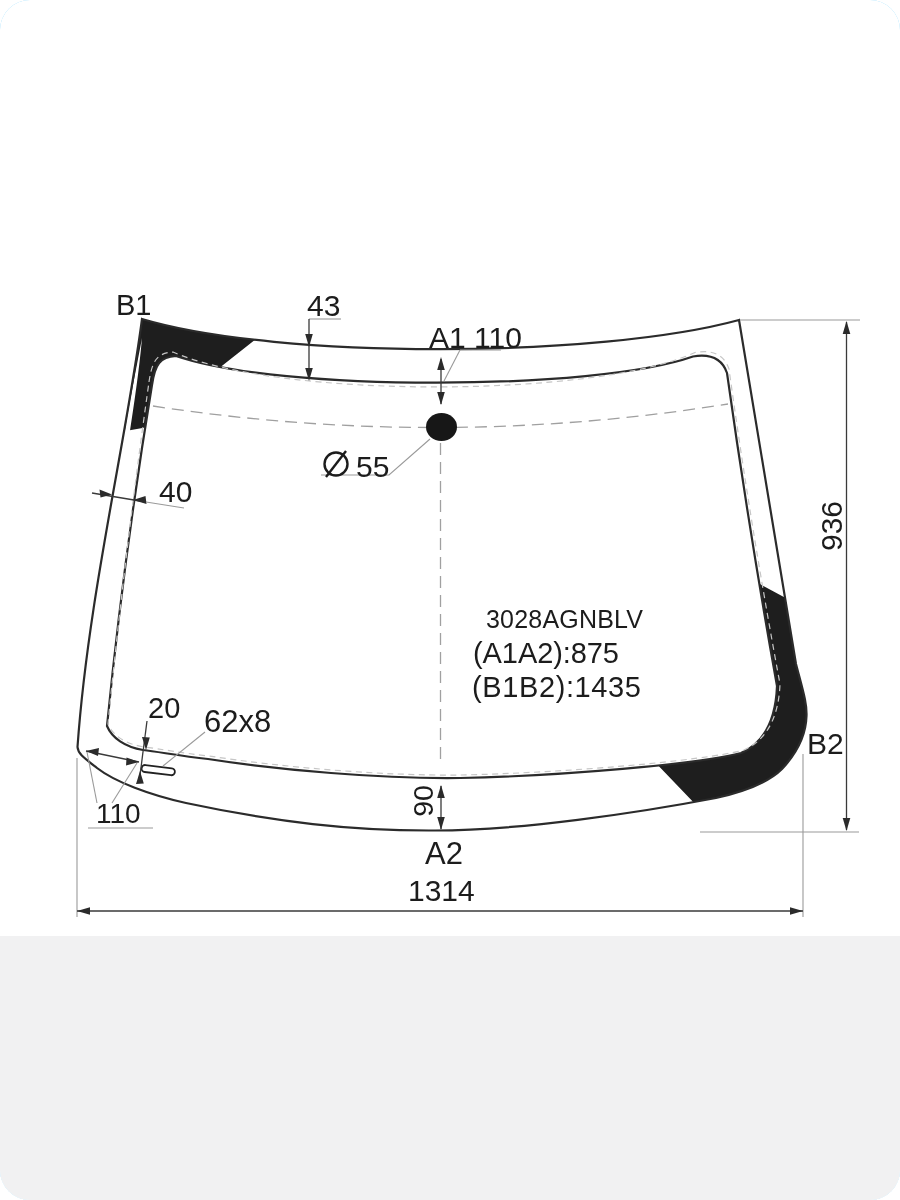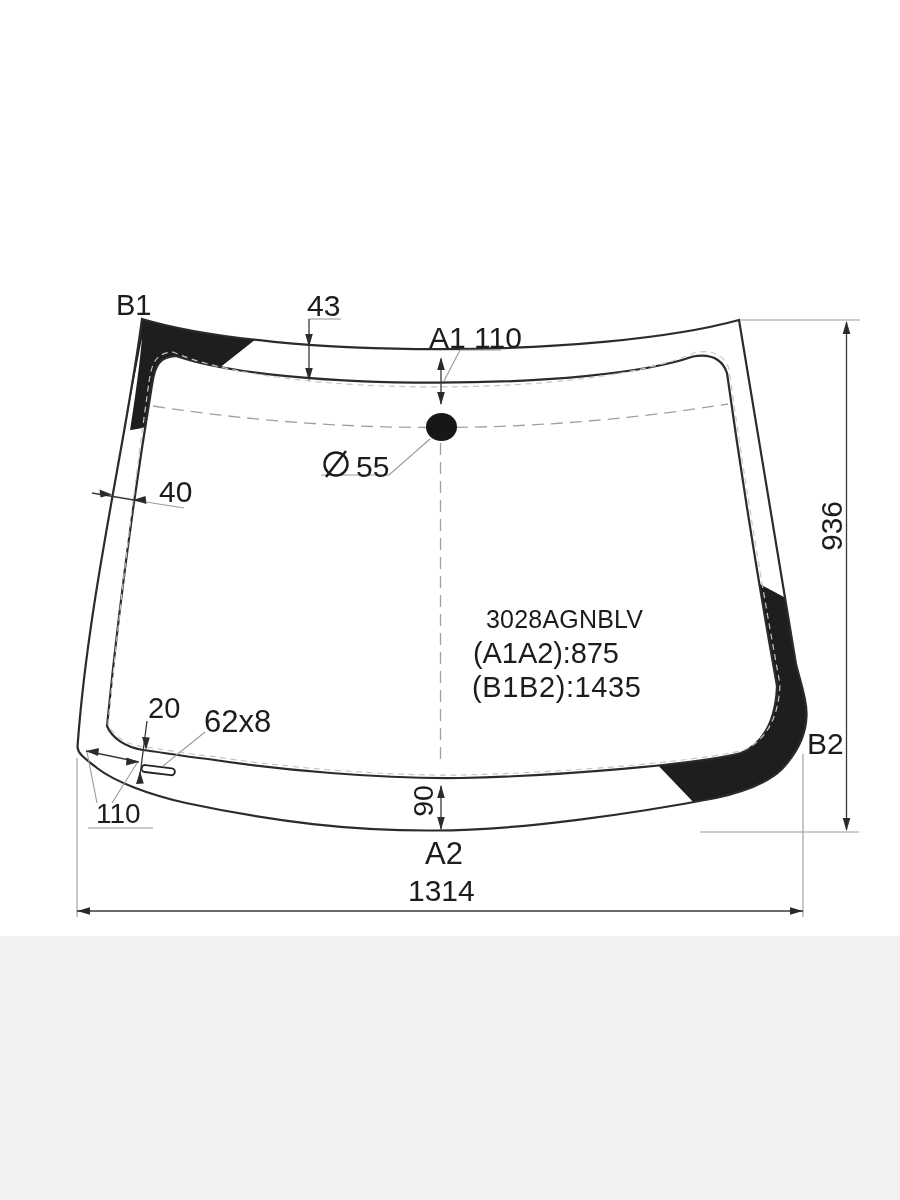--- a/index.html
+++ b/index.html
@@ -1,17 +1,17 @@
 <!DOCTYPE html>
 <html><head>
 <meta charset="utf-8">
 <style>
   html,body{margin:0;padding:0;background:#ffffff;}
   .page{position:relative;width:900px;height:1200px;background:#7dd3fc;overflow:hidden;
-        font-family:"Liberation Sans", sans-serif;}
+        font-family:"Liberation Sans", sans-serif;border-radius:30px;}
   svg text{font-family:"Liberation Sans", sans-serif;fill:#1c1c1c;}
 </style>
 </head>
 <body>
 
 <div class="page">
 <svg width="900" height="1200" viewBox="0 0 900 1200">
 
   <rect x="0" y="0" width="900" height="1200" fill="#ffffff"></rect>
 

